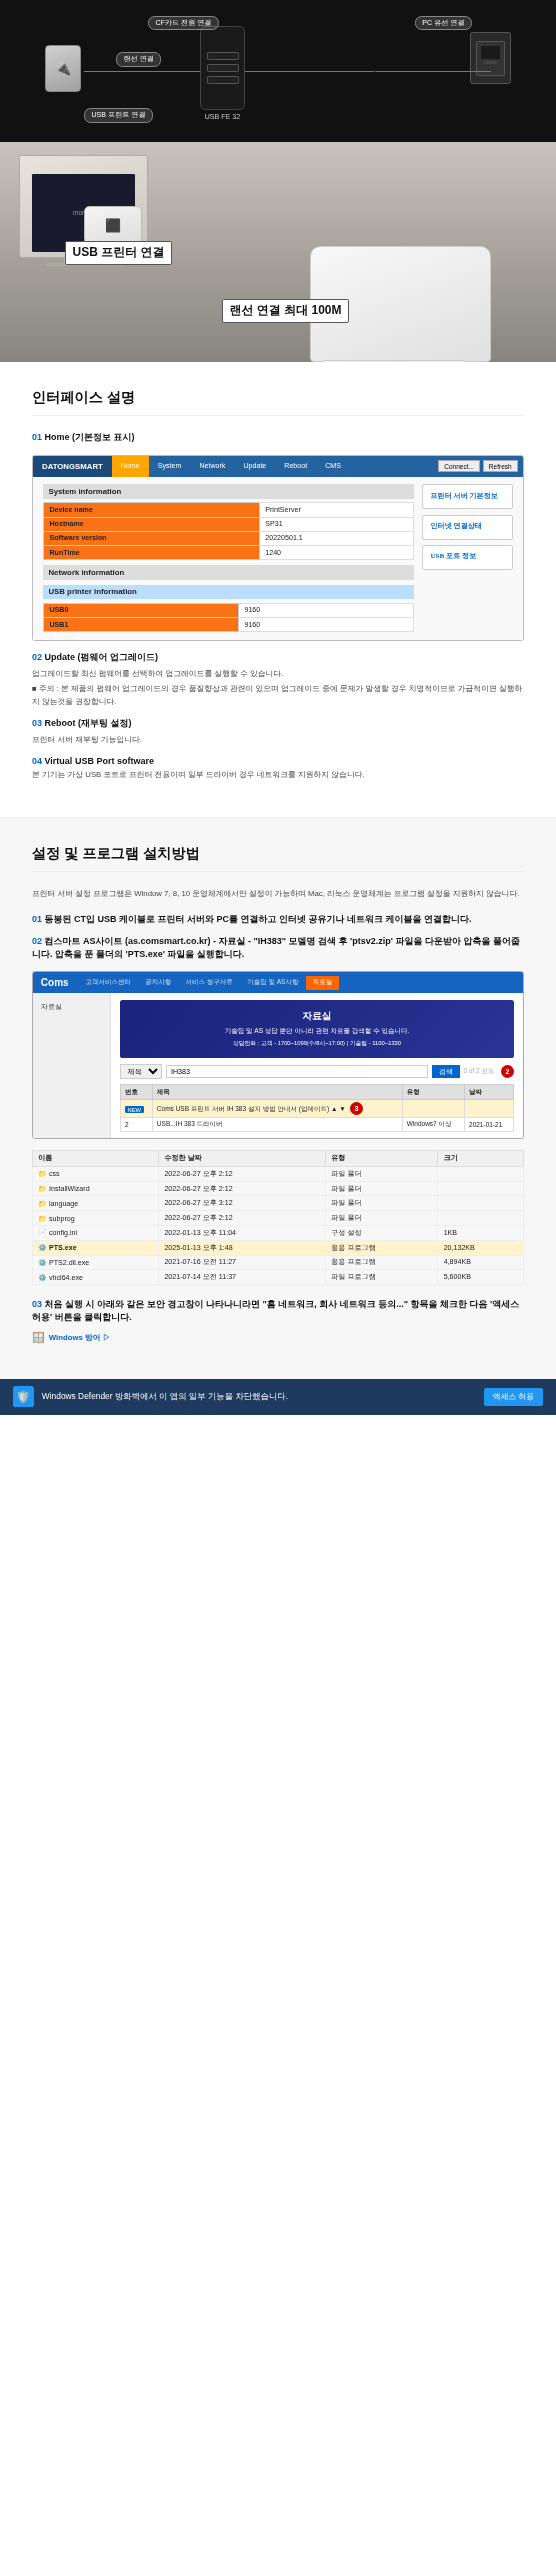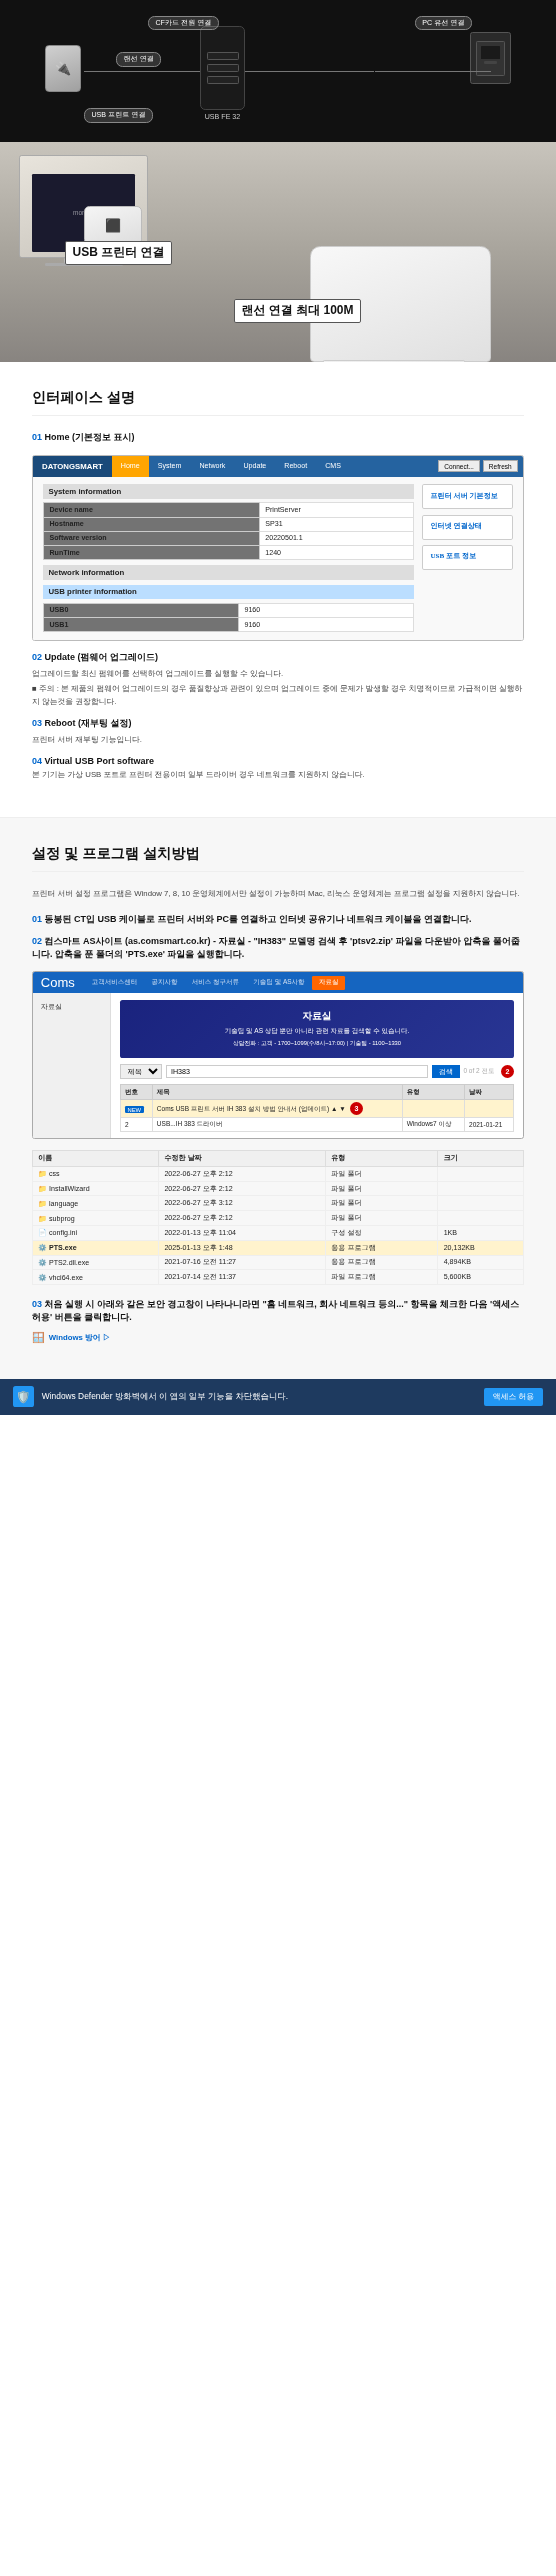--- a/index.html
+++ b/index.html
@@ -76,21 +76,21 @@
       width: 91px;
     }
     .web-ui-table {
       width: 100%;
       border-collapse: collapse;
       font-size: 7.1px;
       background: #fff;
       border: 0.6px solid #ddd;
     }
     .web-ui-table th {
-      background: #737373;
+      background: #f97316;
       padding: 2.6px 5.2px;
       border: 0.6px solid #ccc;
       text-align: left;
       font-weight: bold;
     }
     .web-ui-table td {
       padding: 2.6px 5.2px;
       border: 0.6px solid #ddd;
     }
     .info-box {
@@ -130,22 +130,22 @@
     .site-mockup-header {
       background: #1565c0;
       height: 21px;
       display: flex;
       align-items: center;
       padding: 0 7.8px;
       gap: 5.2px;
     }
     .site-mockup-logo {
       color: #fff;
-      font-weight: normal;
-      font-size: 13px;
+      font-weight: bold;
+      font-size: 10px;
     }
     .site-mockup-tabs {
       display: flex;
       gap: 1.3px;
       margin-left: 5.2px;
     }
     .site-tab {
       padding: 2.6px 6.5px;
       color: rgba(255,255,255,0.8);
       font-size: 6.5px;
@@ -448,21 +448,21 @@
   <div style="position:absolute;right:220px;bottom:65px;">
     <div class="cable-box">
       <span style="font-size:13px;color:#888;">⬛</span>
     </div>
   </div>
 
   <div style="position:absolute;left:65px;bottom:97px;">
     <div class="label-box-white">USB
 프린터 연결</div>
   </div>
-  <div style="position:absolute;right:195px;bottom:39px;">
+  <div style="position:absolute;right:207px;bottom:39px;">
     <div class="label-box-white">랜선 연결
 최대 100M</div>
   </div>
 </div>
 
 <div class="interface-section">
   <h2 class="section-title">인터페이스 설명</h2>
 
   <div class="subsection step-block">
     <div class="step-num">

